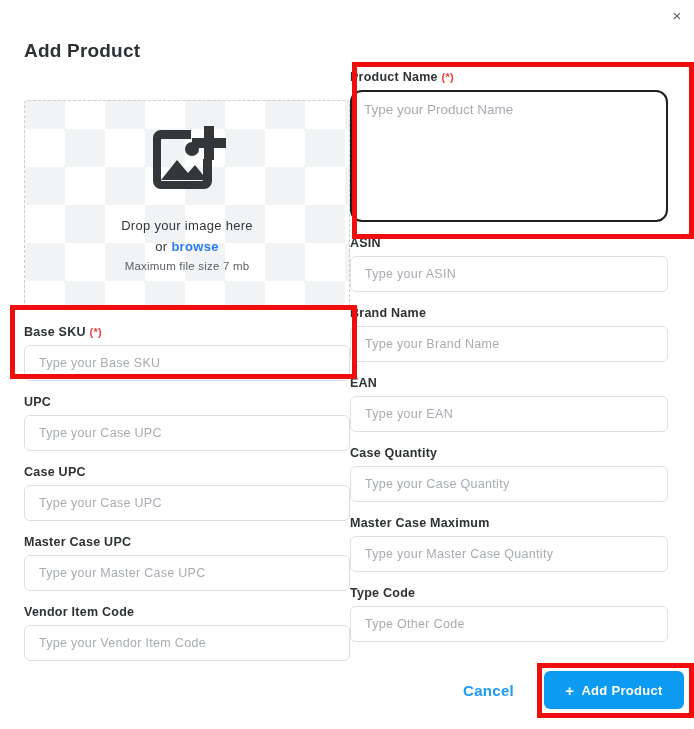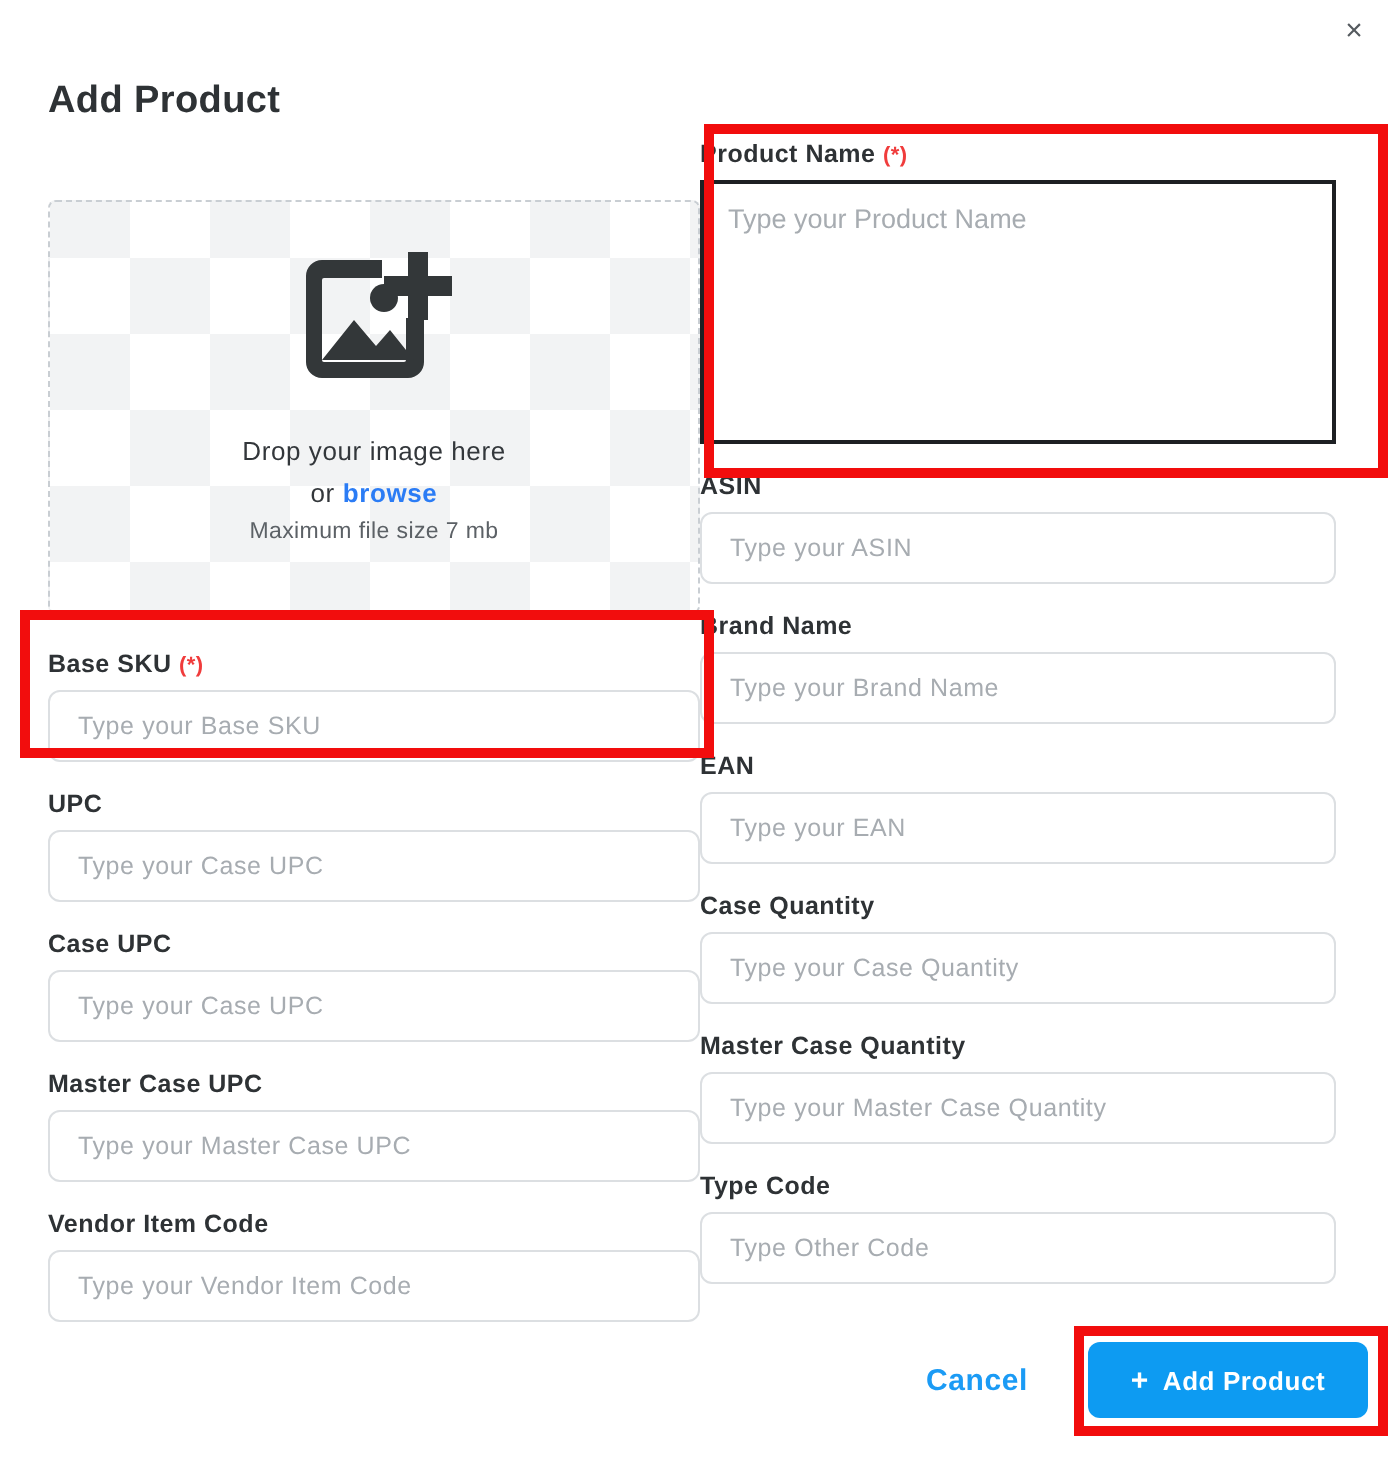--- a/index.html
+++ b/index.html
@@ -128,21 +128,21 @@
     letter-spacing: 0.2px;
   }
   .input::placeholder { color: #a7acb1; letter-spacing: 0.3px; }
 
   .textarea {
     display: block;
     width: 100%;
     height: 132px;
     padding: 9px 12px;
     border: 2px solid #1d2023;
-    border-radius: 0;
+    border-radius: 12px;
     background: #ffffff;
     font-size: 13.5px;
     color: #333;
     font-family: "Liberation Sans", sans-serif;
     resize: none;
     outline: none;
     line-height: 1.3;
   }
   .textarea::placeholder { color: #a7acb1; }
 
@@ -279,21 +279,21 @@
       <label class="label">EAN</label>
       <input class="input" type="text" placeholder="Type your EAN" style="">
     </div>
 
     <div class="field">
       <label class="label">Case Quantity</label>
       <input class="input" type="text" placeholder="Type your Case Quantity" style="">
     </div>
 
     <div class="field">
-      <label class="label">Master Case Quantity</label>
+      <label class="label">Master Case Maximum</label>
       <input class="input" type="text" placeholder="Type your Master Case Quantity" style="">
     </div>
 
     <div class="field">
       <label class="label">Type Code</label>
       <input class="input" type="text" placeholder="Type Other Code" style="">
     </div>
   </div>
 
   <div class="footer">

